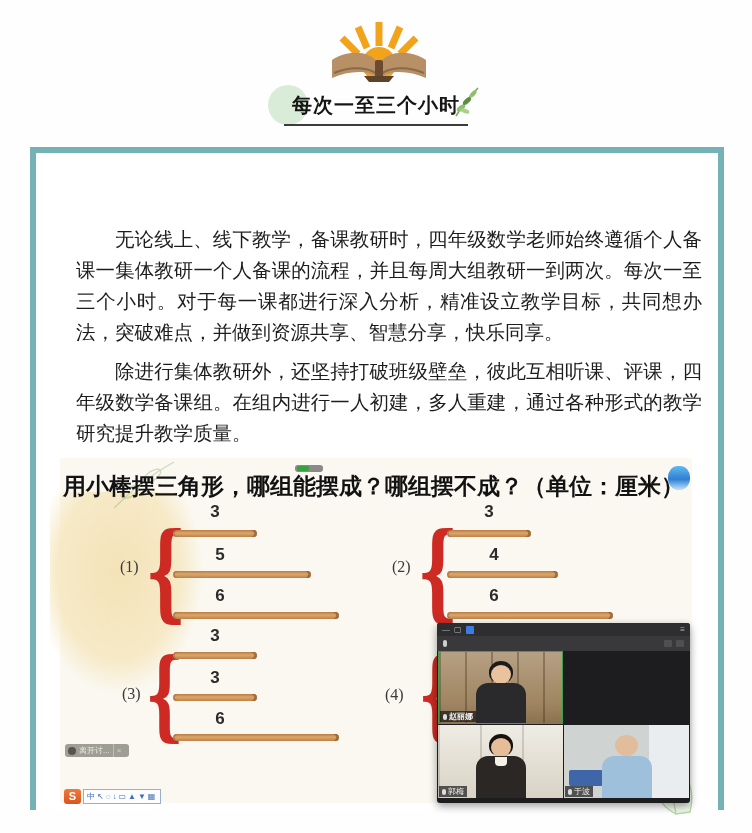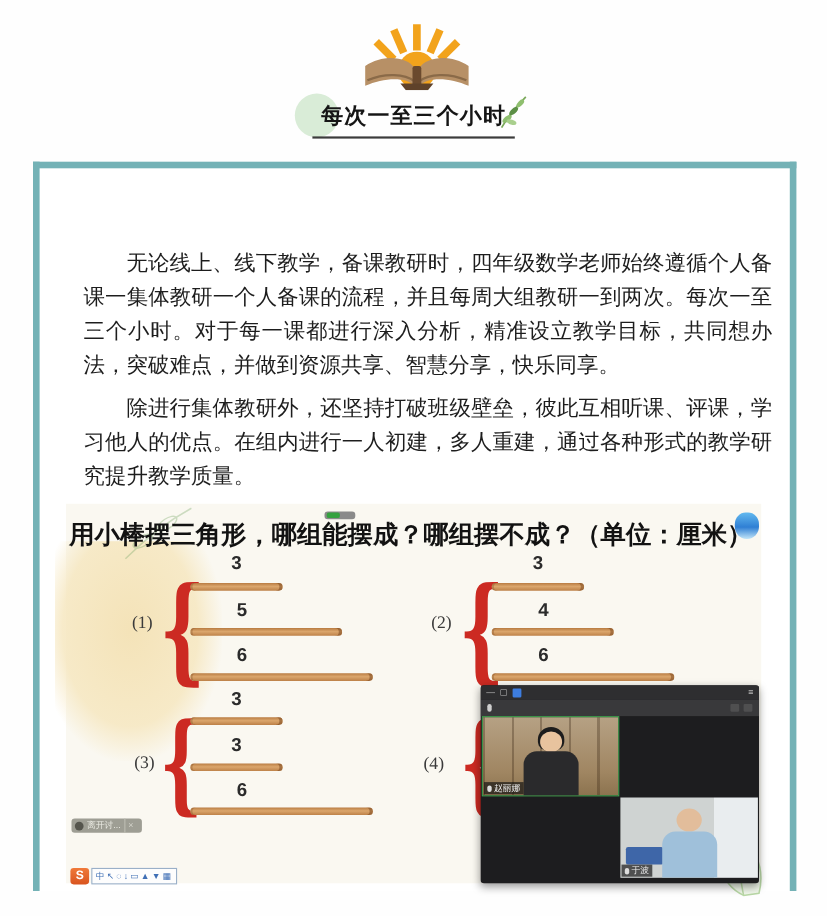--- a/index.html
+++ b/index.html
@@ -70,21 +70,21 @@
   .meet .tbar .appico{width:8px;height:8px;border-radius:1px;background:#3d7de0;}
   .meet .tbar .sp{flex:1;}
   .meet .mbar{height:15px;background:#39393b;display:flex;align-items:center;gap:4px;padding:0 6px;}
   .meet .mic{width:4px;height:7px;border-radius:2px;background:#cfcfcf;}
   .meet .mtext{font-size:8px;color:#c9c9c9;white-space:nowrap;line-height:15px;margin-top:48px;}
   .meet .ghost{width:8px;height:7px;background:#6a6a6a;opacity:.45;border-radius:1px;}
   .grid{position:absolute;left:1px;top:28px;width:251px;height:147px;}
   .tile{position:absolute;width:125px;height:73px;overflow:hidden;}
   .tile.t1{left:0;top:0;box-sizing:border-box;border:1px solid #3f9e4d;
         background-image:repeating-linear-gradient(90deg,rgba(55,36,18,.32) 0 2px,transparent 2px 26px),
-        linear-gradient(180deg,#b6a184,#a08662 70%,#8c734f);}
+        linear-gradient(180deg,#b6a184,#a08662 70%,#8c734f);font-weight:bold;}
   .tile.t2{left:126px;top:0;
         background-image:repeating-linear-gradient(90deg,rgba(50,32,16,.22) 0 2px,transparent 2px 24px),
         linear-gradient(90deg,#c9dae4 0,#c9dae4 38px,#97805f 38px,#8a6f4e 100%);}
   .tile.t3{left:0;top:74px;
         background-image:repeating-linear-gradient(90deg,rgba(90,90,80,.22) 0 2px,transparent 2px 42px),
         linear-gradient(180deg,#efece4,#d8d3c5);}
   .tile.t4{left:126px;top:74px;
         background:linear-gradient(90deg,#cfd3d2 0 68%,#e9edef 68% 100%);}
   .couch{position:absolute;left:5px;bottom:12px;width:34px;height:16px;border-radius:2px;background:#3e66a8;}
   .person{position:absolute;left:0;top:0;width:100%;height:100%;}
@@ -132,21 +132,21 @@
     <ellipse cx="9" cy="22" rx="5" ry="2.4" fill="#8fbf6f" transform="rotate(-38 9 22)"></ellipse>
     <ellipse cx="15" cy="15" rx="5" ry="2.4" fill="#5c8f46" transform="rotate(-42 15 15)"></ellipse>
     <ellipse cx="21" cy="8" rx="4.4" ry="2.2" fill="#8fbf6f" transform="rotate(-46 21 8)"></ellipse>
     <ellipse cx="13" cy="25" rx="4.6" ry="2.2" fill="#a9cf8d" transform="rotate(18 13 25)"></ellipse>
   </svg>
 
   <div class="content-box"></div>
 
   <div class="article">
     <p>无论线上、线下教学，备课教研时，四年级数学老师始终遵循个人备课一集体教研一个人备课的流程，并且每周大组教研一到两次。每次一至三个小时。对于每一课都进行深入分析，精准设立教学目标，共同想办法，突破难点，并做到资源共享、智慧分享，快乐同享。</p>
-    <p>除进行集体教研外，还坚持打破班级壁垒，彼此互相听课、评课，学习他人的优点。在组内进行一人初建，多人重建，通过各种形式的教学研究提升教学质量。</p>
+    <p>除进行集体教研外，还坚持打破班级壁垒，彼此互相听课、评课，四年级数学备课组。在组内进行一人初建，多人重建，通过各种形式的教学研究提升教学质量。</p>
   </div>
 
   <div class="shot">
     <div class="blob"></div>
     <svg class="doodle" viewBox="0 0 72 58">
       <path d="M6,52 C20,38 40,20 66,6" fill="none" stroke="#79a868" stroke-width="1.4"></path>
       <ellipse cx="22" cy="36" rx="10" ry="4.5" fill="none" stroke="#79a868" stroke-width="1.3" transform="rotate(-30 22 36)"></ellipse>
       <ellipse cx="44" cy="20" rx="10" ry="4.5" fill="none" stroke="#79a868" stroke-width="1.3" transform="rotate(-34 44 20)"></ellipse>
     </svg>
 
@@ -215,20 +215,32 @@
       <div class="grid">
         <div class="tile t1">
           <div class="person">
             <div class="hair" style="background:#1c1c1c;"></div>
             <div class="face" style="background:#e8c39e;"></div>
             <div class="torso" style="background:#2a2a2c;"></div>
           </div>
           <div class="nstrip">
             <span class="nmic"></span>
             <span class="nm">赵丽娜</span>
+          </div>
+        </div>
+        <div class="tile t3">
+          <div class="person">
+            <div class="hair" style="background:#171210;"></div>
+            <div class="face" style="background:#e5bd98;"></div>
+            <div class="torso" style="background:#2b2724;"></div>
+            <div class="collar"></div>
+          </div>
+          <div class="nstrip">
+            <span class="nmic"></span>
+            <span class="nm">郭梅</span>
           </div>
         </div>
         <div class="tile t4">
           <div class="couch"></div>
           <div class="person">
             <div class="face" style="background:#e2bd9b;width:23px;height:21px;margin-left:-11.5px;top:10px;"></div>
             <div class="torso" style="background:#9fc0da;"></div>
           </div>
           <div class="nstrip">
             <span class="nmic"></span>

